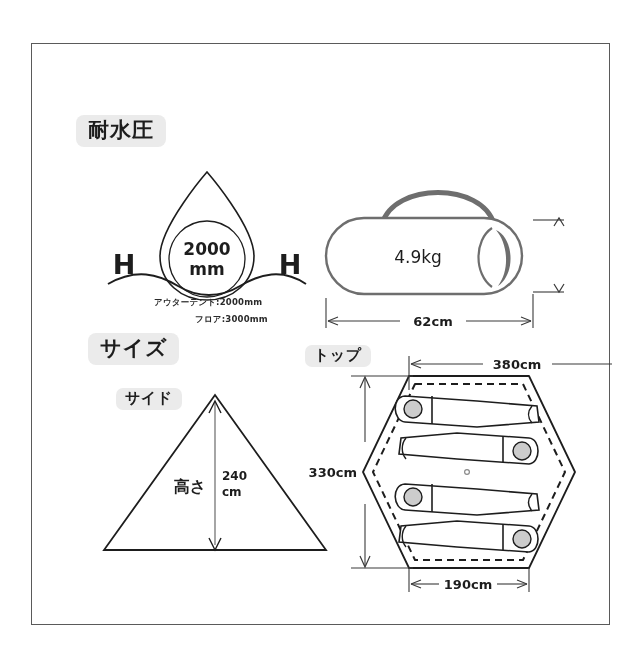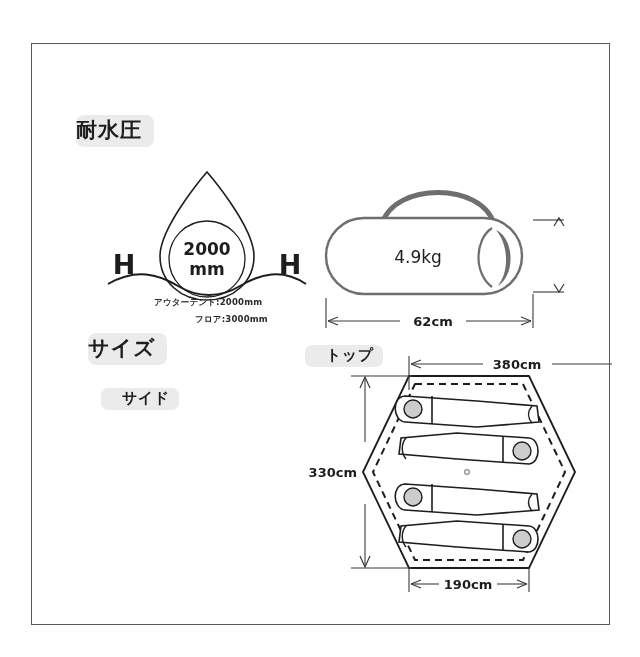--- a/index.html
+++ b/index.html
@@ -15,31 +15,31 @@
     left:31px;top:43px;
     width:579px;height:582px;
     border:1.5px solid #5a5a5a;
     box-sizing:border-box;
     background:#fff;
   }
   .chip{
     position:absolute;
     background:#ebebeb;
     border-radius:8px;
-    padding:3px 12px 5px 0;
+    padding:3px 12px 5px 12px;
     font-size:21px;
     font-weight:700;
     letter-spacing:1px;
     color:#1d1d1d;
     white-space:nowrap;
     line-height:1.15;
   }
   .chip.small{
     font-size:15px;
-    padding:2px 9px 3px 21px;
+    padding:2px 9px 3px 9px;
     font-weight:700;
     letter-spacing:.5px;
     border-radius:7px;
   }
   .panel{position:absolute;}
   svg{display:block;overflow:visible;}
   .txt{
     font-family:"DejaVu Sans","Liberation Sans",sans-serif;
     fill:#1d1d1d;
   }
@@ -102,22 +102,35 @@
       <line x1="219" y1="64" x2="250" y2="64" stroke="#3a3a3a" stroke-width="1.1"></line>
       <line x1="219" y1="136" x2="250" y2="136" stroke="#3a3a3a" stroke-width="1.1"></line>
       <path d="M240 70 L245 62 L250 70" fill="none" stroke="#3a3a3a" stroke-width="1.2"></path>
       <path d="M240 128 L245 136 L250 128" fill="none" stroke="#3a3a3a" stroke-width="1.2"></path>
       <text class="txt" x="252" y="104" text-anchor="start" font-size="12" font-weight="700"></text>
     </svg>
   </div>
 
   <div class="chip" style="left:44px;top:289px;margin-left:12px;">サイズ</div>
 
-  <div class="chip small" style="left:69px;top:344px;font-family:Liberation Serif, serif;">サイド</div>
+  <div class="chip small" style="left:84px;top:344px;font-family:Liberation Serif, serif;">サイド</div>
 
+  <div class="panel" style="left:58px;top:343px;">
+    <svg width="240" height="180" viewBox="0 0 240 180" aria-hidden="true">
+
+      <path d="M125 8 L236 163 L14 163 Z" fill="#ffffff" stroke="#1d1d1d" stroke-width="1.8" stroke-linejoin="miter"></path>
+
+      <line x1="125" y1="16" x2="125" y2="158" stroke="#6a6a6a" stroke-width="1.2"></line>
+      <path d="M119 26 L125 14 L131 26" fill="none" stroke="#1d1d1d" stroke-width="1.4"></path>
+      <path d="M119 151 L125 163 L131 151" fill="none" stroke="#1d1d1d" stroke-width="1.4"></path>
+      <text class="txt" x="116" y="105" text-anchor="end" font-size="16" font-weight="700">高さ</text>
+      <text class="txt" x="132" y="93" text-anchor="start" font-size="12" font-weight="700">240</text>
+      <text class="txt" x="132" y="109" text-anchor="start" font-size="12" font-weight="700">cm</text>
+    </svg>
+  </div>
 
   <div class="chip small" style="left:273px;top:301px;">トップ</div>
 
   <div class="panel" style="left:295px;top:300px;">
     <svg width="280" height="250" viewBox="0 0 280 250" aria-hidden="true">
 
       <path d="M82 32 L202 32 L248 128 L202 224 L82 224 L36 128 Z" fill="#ffffff" stroke="#1d1d1d" stroke-width="1.8" stroke-linejoin="round"></path>
 
       <path d="M88 40 L196 40 L238 128 L196 216 L88 216 L46 128 Z" fill="none" stroke="#1d1d1d" stroke-width="2" stroke-dasharray="7 5" stroke-linejoin="round"></path>
 

